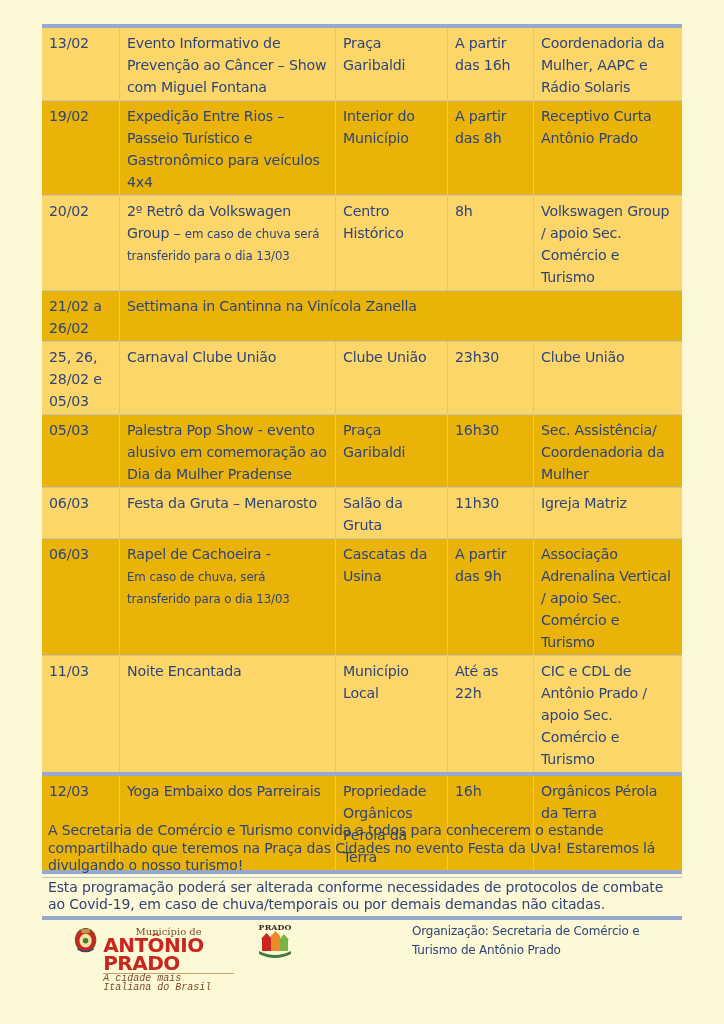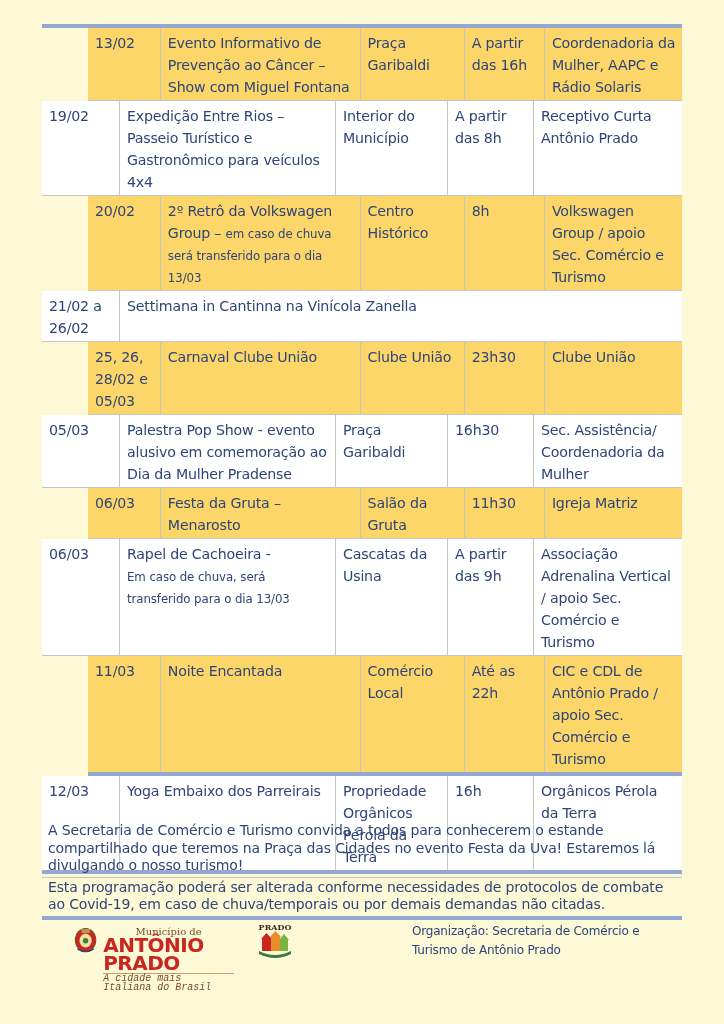--- a/index.html
+++ b/index.html
@@ -5,22 +5,22 @@
   html, body { margin:0; padding:0; }
   body {
     width:724px; height:1024px; background:#fdf8d6; position:relative; overflow:hidden;
     font-family:"DejaVu Sans", sans-serif; color:#2e4578;
   }
   .table {
     position:absolute; left:42px; top:24px; width:640px;
     border-top:4px solid #95a8cf;
   }
   .row { display:flex; border-bottom:1px solid #c4c7c0; }
-  .row.hl { background:#fdd66a;margin-left:46px; }
-  .row.lt { background:#ffffff; }
+  .row.hl { background:#fdd66a; }
+  .row.lt { background:#eab308; }
   .row.thick-bottom { border-bottom:4px solid #95a8cf; }
   .cell {
     box-sizing:border-box; padding:4px 6px 2px 7px;
     font-size:14.2px; line-height:22px; letter-spacing:-0.2px;
     border-right:1px solid #c4c7c0;
   }
   .cell:last-child { border-right:none; }
   .c1 { width:78px; }
   .c2 { width:216px; }
   .c3 { width:112px; }
@@ -108,21 +108,21 @@
     <div class="cell c1">06/03</div>
     <div class="cell c2"><span>Rapel de Cachoeira -</span><br><span class="small">Em caso de chuva, será transferido para o dia 13/03</span></div>
     <div class="cell c3">Cascatas da Usina</div>
     <div class="cell c4">A partir das 9h</div>
     <div class="cell c5">Associação Adrenalina Vertical / apoio Sec. Comércio e Turismo</div>
   </div>
 
   <div class="row hl thick-bottom">
     <div class="cell c1">11/03</div>
     <div class="cell c2"><span>Noite Encantada</span></div>
-    <div class="cell c3">Comércio Local</div>
+    <div class="cell c3">Município Local</div>
     <div class="cell c4">Até as 22h</div>
     <div class="cell c5">CIC e CDL de Antônio Prado / apoio Sec. Comércio e Turismo</div>
   </div>
 
   <div class="row lt thick-bottom">
     <div class="cell c1">12/03</div>
     <div class="cell c2"><span>Yoga Embaixo dos Parreirais</span></div>
     <div class="cell c3">Propriedade Orgânicos Pérola da Terra</div>
     <div class="cell c4">16h</div>
     <div class="cell c5">Orgânicos Pérola da Terra</div>

